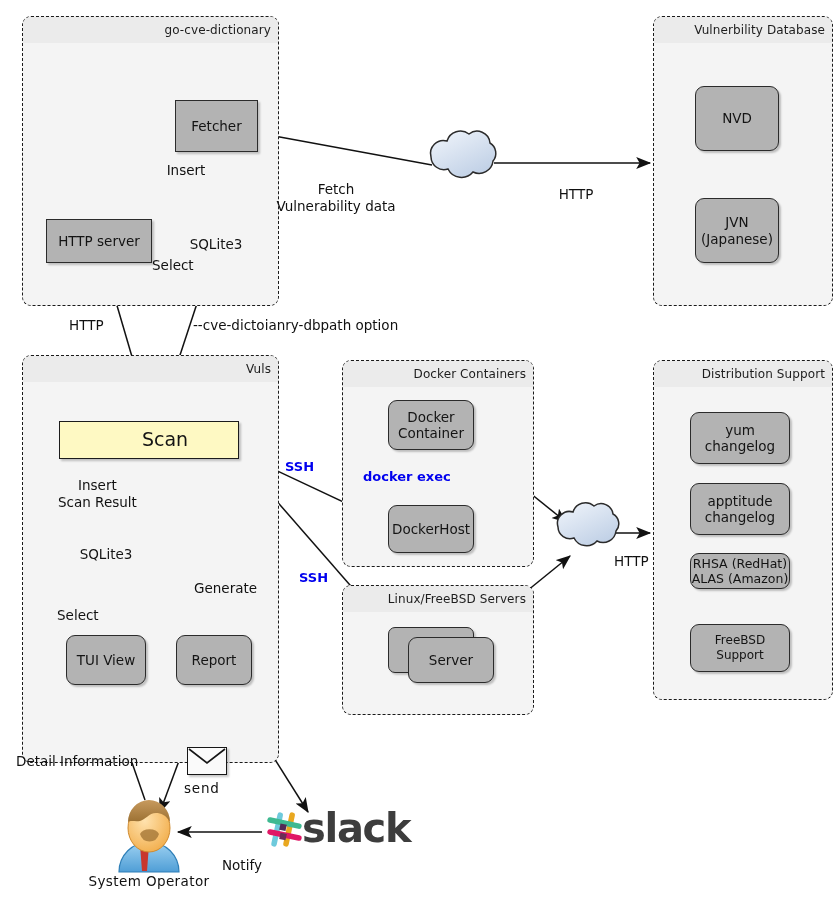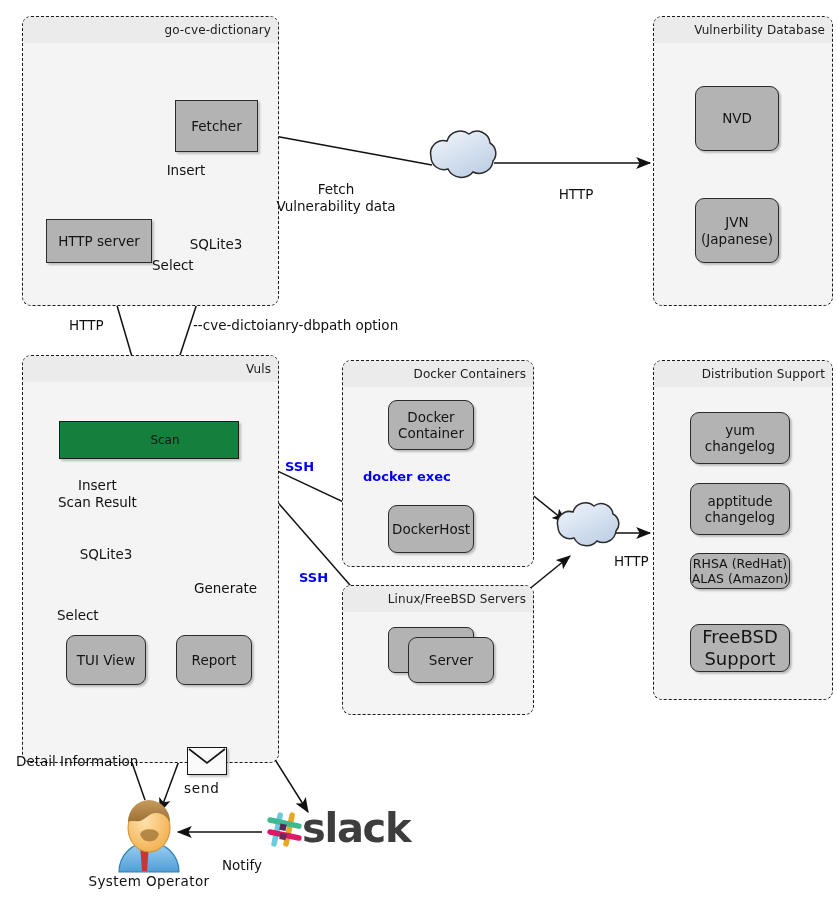--- a/index.html
+++ b/index.html
@@ -55,23 +55,23 @@
     justify-content:center;
     text-align:center;
     font-size:13.5px;
     color:#141414;
     line-height:1.22;
     box-shadow:2px 2px 2px rgba(0,0,0,.22);
   }
   .box.round{ border-radius:9px; }
   .box.sharp{ border-radius:0; }
   .box.accent{
-    background:#15803d;
+    background:#fef9c3;
     border:1.4px solid #1c1c1c;
-    font-size:12px;
+    font-size:19px;
     padding-left:32px;
   }
   
   .stack-back{
     position:absolute;
     background:#b3b3b3;
     border:1.3px solid #2b2b2b;
     border-radius:7px;
     box-sizing:border-box;
     box-shadow:2px 2px 2px rgba(0,0,0,.2);
@@ -325,21 +325,21 @@
   </div>
   <div class="box round" style="left:690px;top:483px;width:100px;height:52px;">
     <span style="white-space:pre-line;">apptitude
 changelog</span>
   </div>
   <div class="box round" style="left:690px;top:553px;width:100px;height:36px;">
     <span style="white-space:pre-line;font-size:12.5px;">RHSA (RedHat)
 ALAS (Amazon)</span>
   </div>
   <div class="box round" style="left:690px;top:624px;width:100px;height:48px;">
-    <span style="font-size:18px;">FreeBSD Support</span>
+    <span style="font-size:12px;">FreeBSD Support</span>
   </div>
 
   <div class="lbl" style="left:16px;top:753px;">Detail Information</div>
 
   <div class="envelope" style="left:187px;top:747px;width:40px;height:28px;">
     <svg width="38" height="26" viewBox="0 0 38 26">
       <path d="M1,1 L19,15 L37,1" fill="none" stroke="#161616" stroke-width="1.6"></path>
     </svg>
   </div>
   <div class="lbl" style="left:184px;top:780px;letter-spacing:.8px;">send</div>

